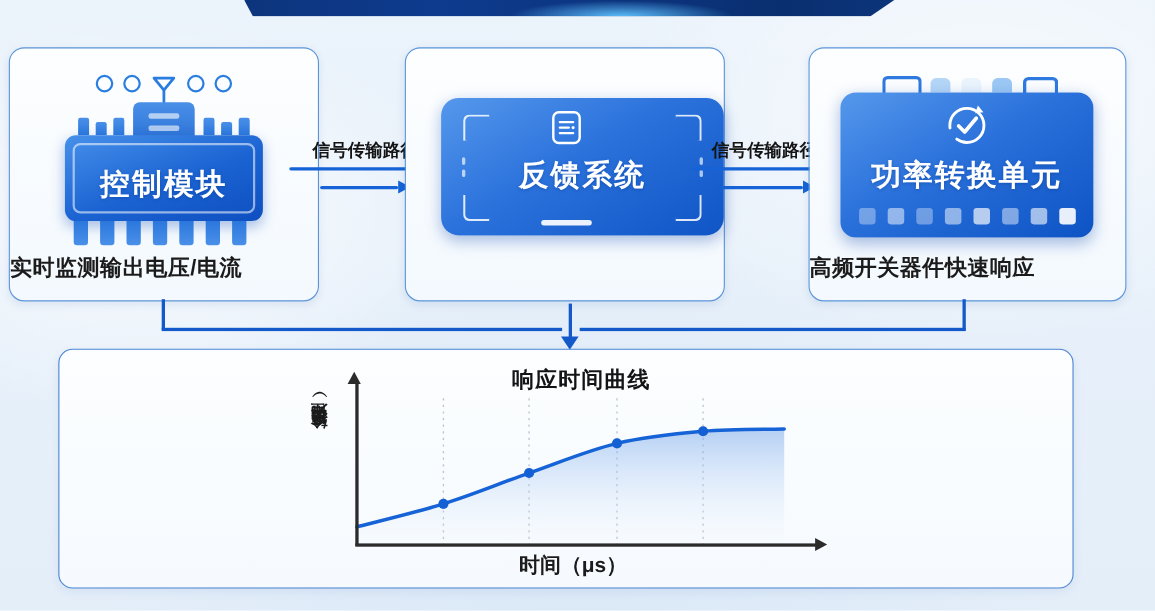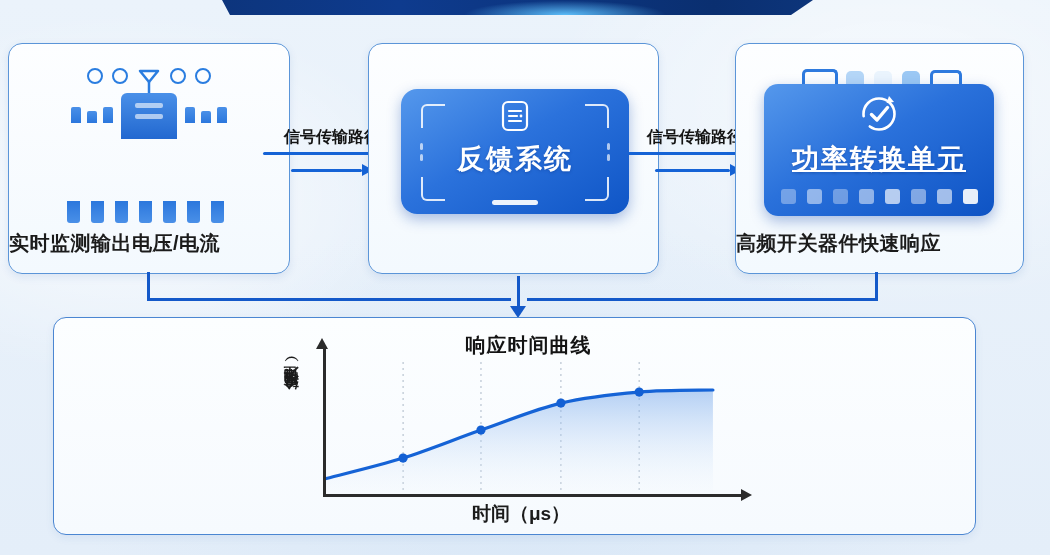--- a/index.html
+++ b/index.html
@@ -39,21 +39,21 @@
     background:linear-gradient(180deg,#4a90e8,#2268d0);}
   .chip-bar{position:absolute;left:14px;width:28px;height:5px;border-radius:2px;background:rgba(255,255,255,.6);}
   .pin-t{top:63px;width:10px;height:16px;border-radius:2px 2px 0 0;background:linear-gradient(180deg,#4a90e8,#2b77dd);}
   .chip-body{top:79px;left:50px;width:180px;height:78px;border-radius:10px;
     background:linear-gradient(160deg,#4690ea 0%,#1b63d2 55%,#0e4fc0 100%);
     box-shadow:0 5px 12px rgba(20,80,180,.35);}
   .chip-inner{position:absolute;inset:7px;border:2px solid rgba(255,255,255,.55);border-radius:7px;}
   .pin-b{top:157px;width:13px;height:22px;border-radius:0 0 3px 3px;background:linear-gradient(180deg,#2b77dd,#4a90e8);}
 
   
-  .fb-btn{left:32px;top:45px;width:228px;height:125px;border-radius:16px;
+  .fb-btn{left:32px;top:45px;width:257px;height:125px;border-radius:16px;
     background:linear-gradient(150deg,#5598ec 0%,#2b72dc 45%,#0f55c6 100%);
     box-shadow:0 5px 14px rgba(15,70,170,.35);}
   .bk{position:absolute;width:22px;height:22px;}
   .bk-tl{left:20px;top:15px;border-left:2px solid rgba(255,255,255,.85);border-top:2px solid rgba(255,255,255,.85);border-radius:6px 0 0 0;}
   .bk-tr{right:20px;top:15px;border-right:2px solid rgba(255,255,255,.85);border-top:2px solid rgba(255,255,255,.85);border-radius:0 6px 0 0;}
   .bk-bl{left:20px;bottom:13px;border-left:2px solid rgba(255,255,255,.85);border-bottom:2px solid rgba(255,255,255,.85);border-radius:0 0 0 6px;}
   .bk-br{right:20px;bottom:13px;border-right:2px solid rgba(255,255,255,.85);border-bottom:2px solid rgba(255,255,255,.85);border-radius:0 0 6px 0;}
   .tick{position:absolute;width:3px;height:7px;background:rgba(255,255,255,.65);border-radius:2px;}
   .fb-bar{position:absolute;left:91px;bottom:9px;width:46px;height:5px;border-radius:3px;background:rgba(255,255,255,.92);}
 
@@ -106,20 +106,24 @@
     <div class="chip-bar" style="top:10px;"></div>
     <div class="chip-bar" style="top:21px;"></div>
   </div>
   <div>
     <div class="abs pin-t" style="left:62px;"></div>
     <div class="abs pin-t" style="left:78px;height:12px;top:67px;"></div>
     <div class="abs pin-t" style="left:94px;"></div>
     <div class="abs pin-t" style="left:176px;"></div>
     <div class="abs pin-t" style="left:192px;height:12px;top:67px;"></div>
     <div class="abs pin-t" style="left:208px;"></div>
+  </div>
+  <div class="abs chip-body">
+    <div class="chip-inner"></div>
+    <div class="abs btn-title" style="top:26px;">控制模块</div>
   </div>
   <div>
     <div class="abs pin-b" style="left:58px;"></div>
     <div class="abs pin-b" style="left:82px;"></div>
     <div class="abs pin-b" style="left:106px;"></div>
     <div class="abs pin-b" style="left:130px;"></div>
     <div class="abs pin-b" style="left:154px;"></div>
     <div class="abs pin-b" style="left:178px;"></div>
     <div class="abs pin-b" style="left:202px;"></div>
   </div>
@@ -165,21 +169,21 @@
   <div class="abs tab" style="left:110px;top:27px;width:18px;height:13px;background:rgba(176,212,247,.95);"></div>
   <div class="abs tab" style="left:138px;top:27px;width:18px;height:13px;background:#eaf4fd;"></div>
   <div class="abs tab" style="left:166px;top:27px;width:18px;height:13px;background:rgba(150,197,243,.95);"></div>
   <div class="abs tab tab-outline" style="left:194px;top:26px;width:26px;height:14px;"></div>
   <div class="abs pw-btn">
     <svg class="abs" style="left:94px;top:9px;" width="42" height="42" viewBox="0 0 42 42">
       <circle cx="21" cy="21" r="15.5" fill="none" stroke="#ffffff" stroke-width="2.6" stroke-dasharray="86 12" stroke-dashoffset="-46" stroke-linecap="round"></circle>
       <path d="M31 3 L36 9 L28.5 10 Z" fill="#ffffff"></path>
       <path d="M13.5 21.5 L19 27 L29.5 14.5" fill="none" stroke="#ffffff" stroke-width="3.4" stroke-linecap="round" stroke-linejoin="round"></path>
     </svg>
-    <div class="abs btn-title" style="top:57px;text-decoration:underline;">功率转换单元</div>
+    <div class="abs btn-title" style="top:57px;">功率转换单元</div>
     <div class="sq-row">
       <div class="sq" style="opacity:.35;"></div>
       <div class="sq" style="opacity:.5;"></div>
       <div class="sq" style="opacity:.35;"></div>
       <div class="sq" style="opacity:.5;"></div>
       <div class="sq" style="opacity:.68;"></div>
       <div class="sq" style="opacity:.45;"></div>
       <div class="sq" style="opacity:.6;"></div>
       <div class="sq" style="opacity:.9;"></div>
     </div>

